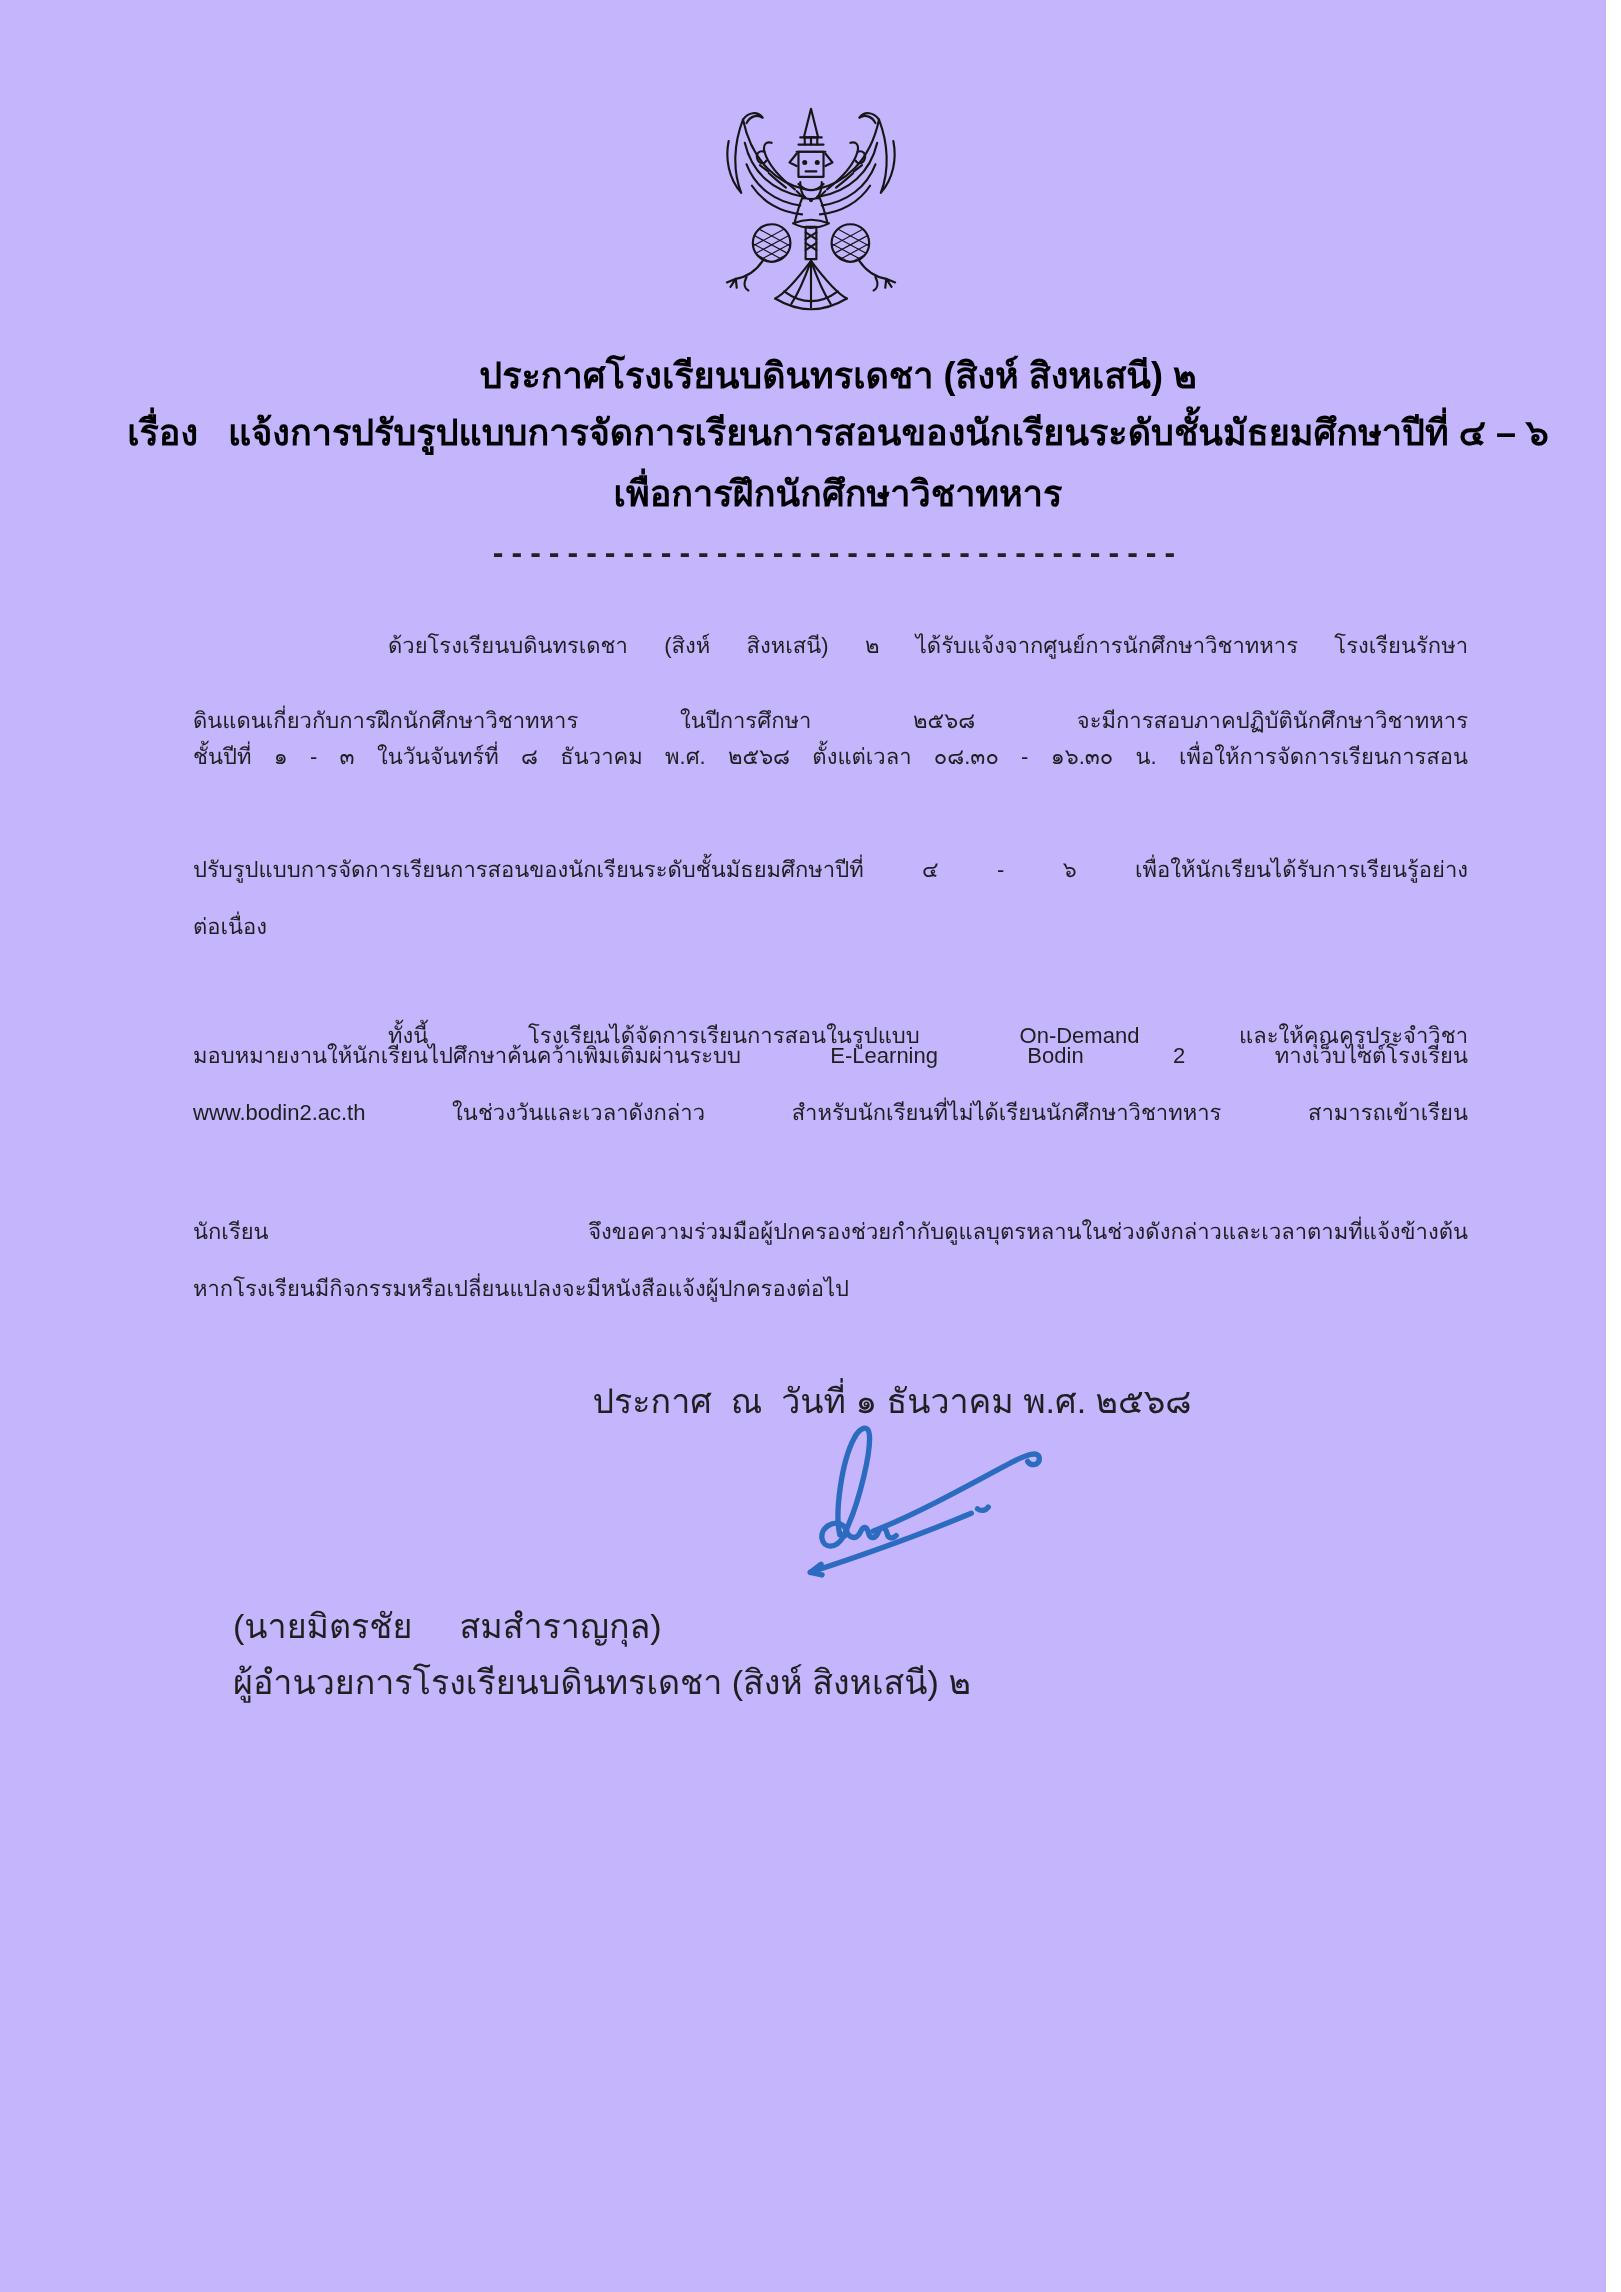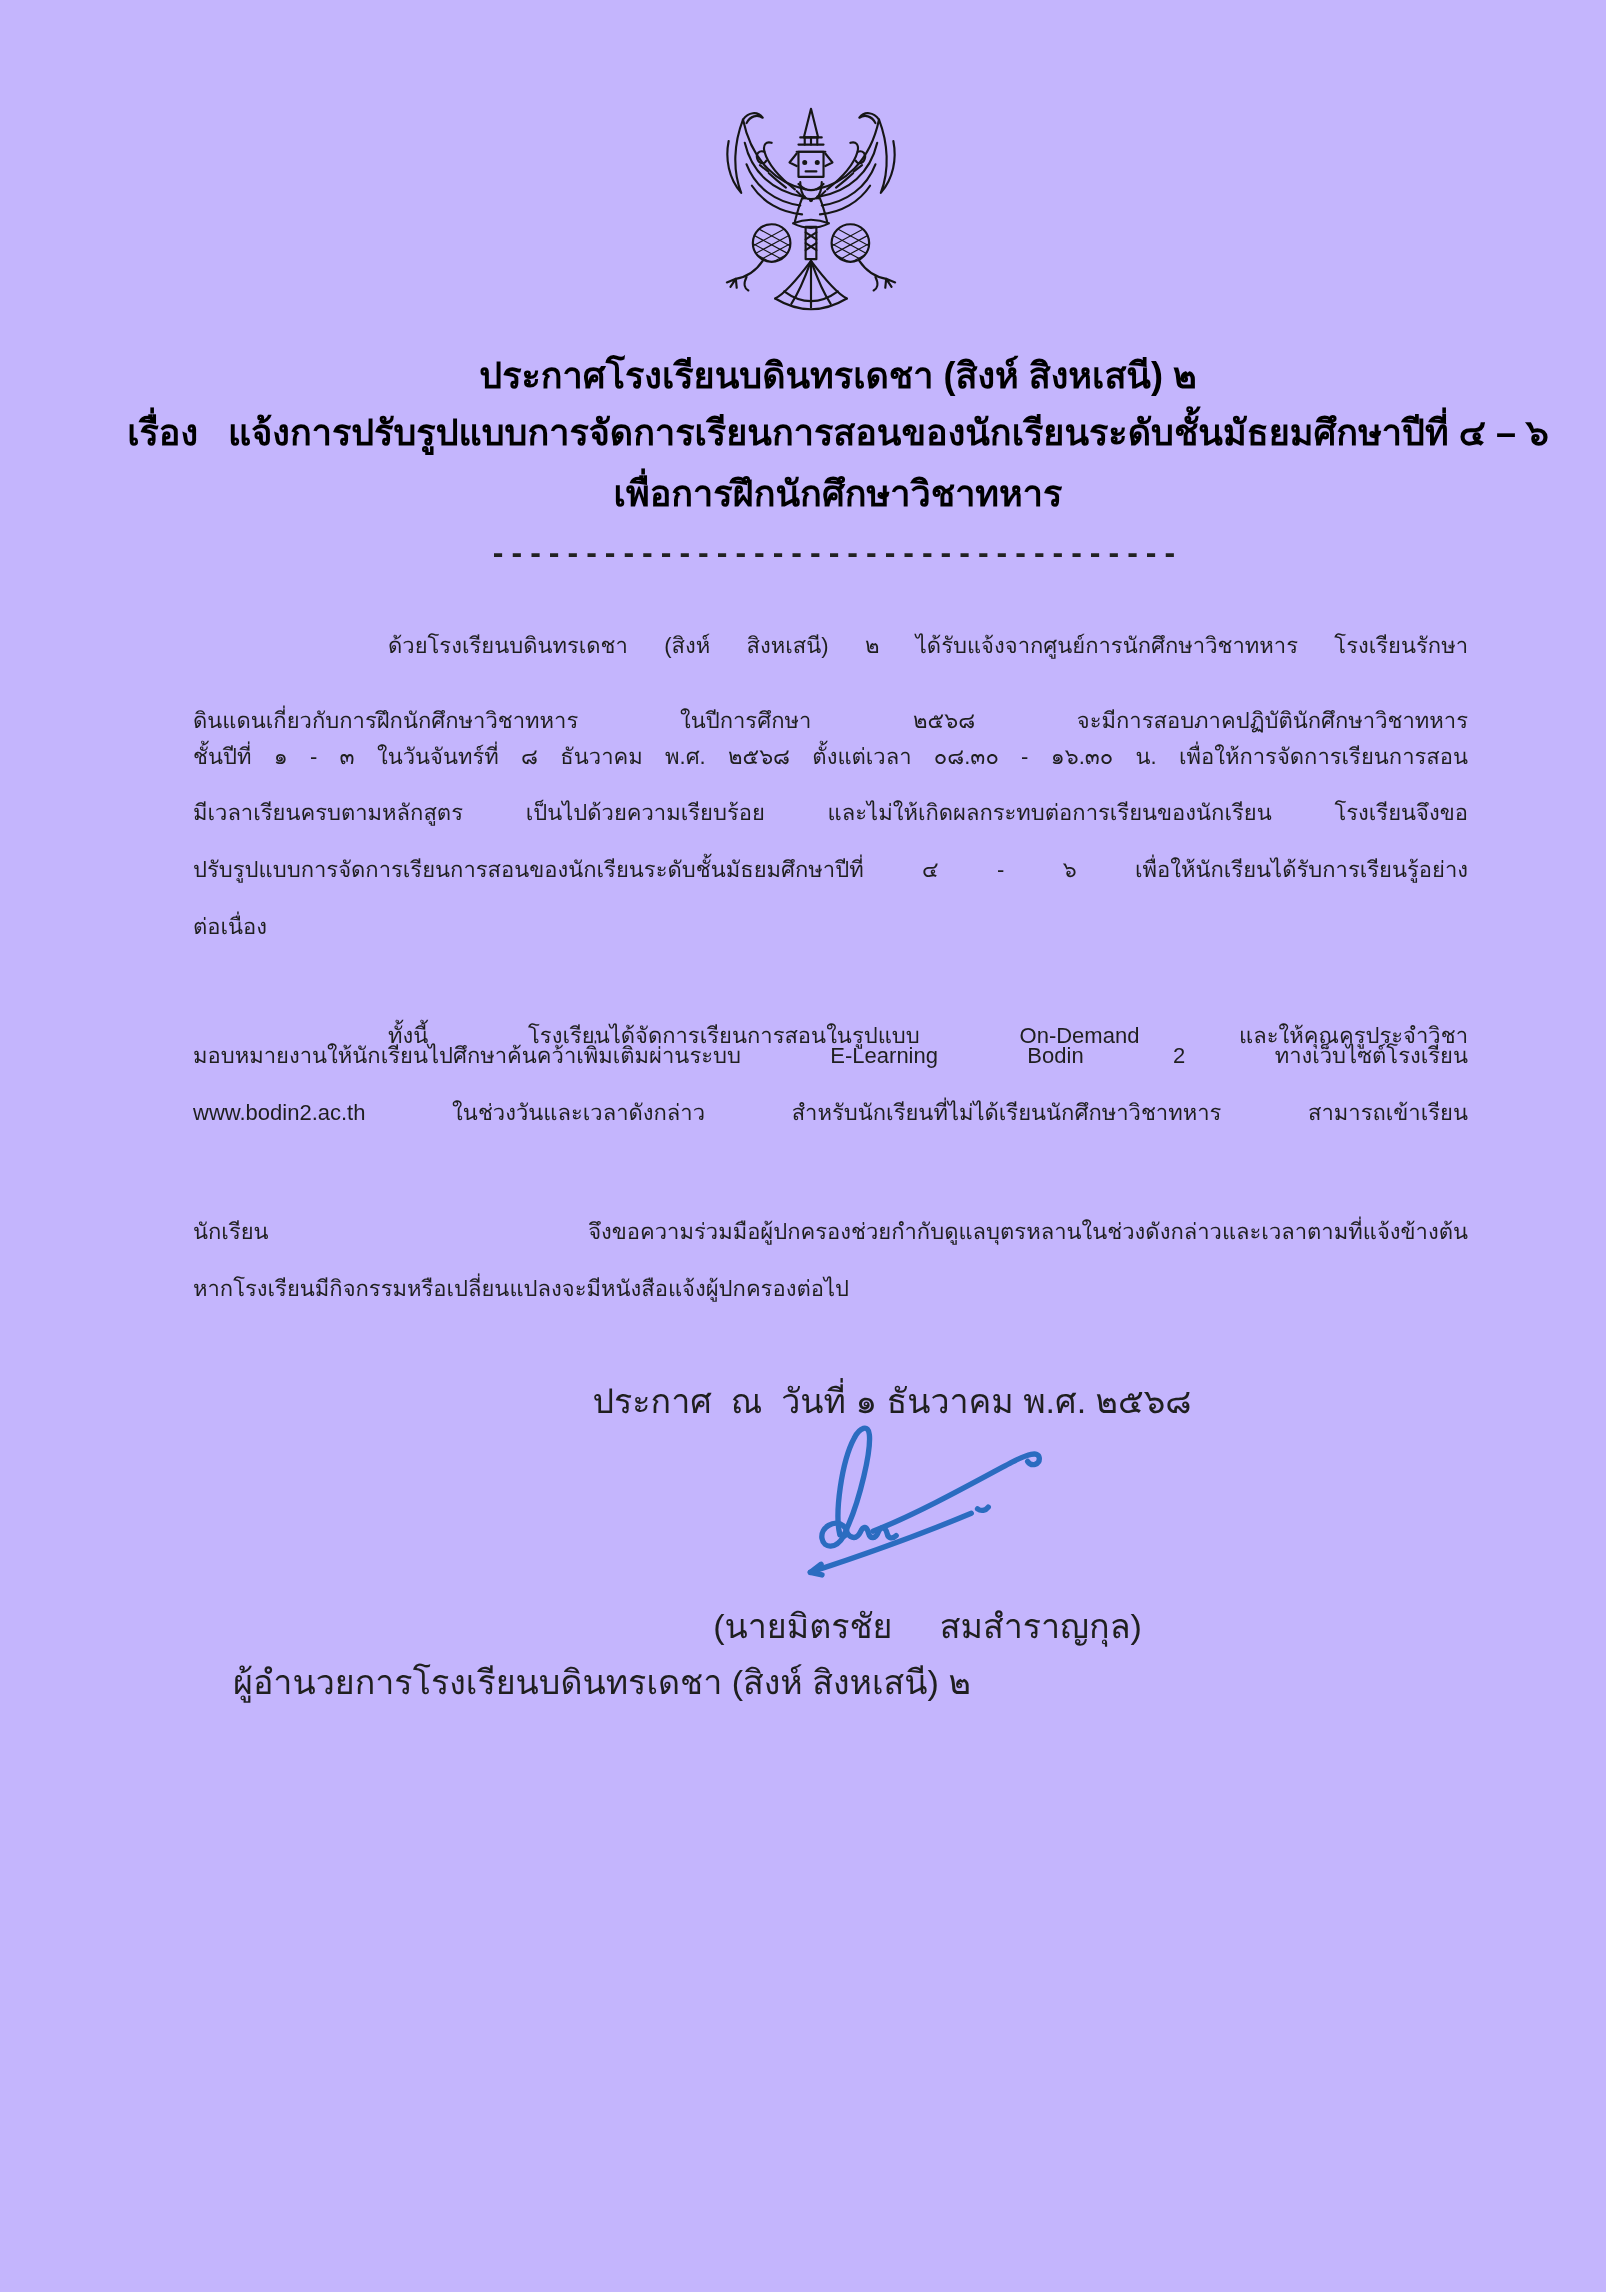--- a/index.html
+++ b/index.html
@@ -9,21 +9,21 @@
   .heading{left:59px;width:1558px;text-align:center;font-weight:700;color:#000;
            font-size:36px;line-height:50px;}
   .pre{white-space:pre-wrap;}
   .divider{left:59px;width:1558px;text-align:center;font-size:32px;font-weight:700;
            letter-spacing:8px;color:#222;line-height:36px;}
   .bl{left:193px;width:1275px;font-size:22px;line-height:56px;text-align:justify;
       text-align-last:justify;}
   .bl.first{text-indent:195px;}
   .bl.last{text-align:left;text-align-last:left;}
   .dateline{left:161px;width:1462px;text-align:center;font-size:34px;line-height:50px;}
-  .signername{left:233px;width:1389px;text-align:center;font-size:34px;line-height:50px;}
+  .signername{left:233px;width:1389px;font-size:34px;line-height:50px;}
   .signerrole{left:233px;width:1389px;font-size:34px;line-height:50px;}
   .emblem{left:716px;top:107px;width:190px;height:213px;}
   .sig{left:788px;top:1413px;width:304px;height:197px;}
   svg{display:block;width:100%;height:100%;}
 </style>
 </head>
 <body>
 
 <div id="page">
 
@@ -95,21 +95,20 @@
   </div>
 
   <div class="abs heading" style="top:351px">ประกาศโรงเรียนบดินทรเดชา (สิงห์ สิงหเสนี) ๒</div>
   <div class="abs heading pre" style="top:408px">เรื่อง   แจ้งการปรับรูปแบบการจัดการเรียนการสอนของนักเรียนระดับชั้นมัธยมศึกษาปีที่ ๔ – ๖</div>
   <div class="abs heading" style="top:469px">เพื่อการฝึกนักศึกษาวิชาทหาร</div>
   <div class="abs divider" style="top:534px">-------------------------------------</div>
 
   <div class="abs bl first" style="top:618px">ด้วยโรงเรียนบดินทรเดชา (สิงห์ สิงหเสนี) ๒ ได้รับแจ้งจากศูนย์การนักศึกษาวิชาทหาร โรงเรียนรักษา</div>
   <div class="abs bl" style="top:693px">ดินแดนเกี่ยวกับการฝึกนักศึกษาวิชาทหาร ในปีการศึกษา ๒๕๖๘ จะมีการสอบภาคปฏิบัตินักศึกษาวิชาทหาร</div>
   <div class="abs bl" style="top:729px">ชั้นปีที่ ๑ - ๓ ในวันจันทร์ที่ ๘ ธันวาคม พ.ศ. ๒๕๖๘ ตั้งแต่เวลา ๐๘.๓๐ - ๑๖.๓๐ น. เพื่อให้การจัดการเรียนการสอน</div>
-  <div class="abs bl" style="top:785px">มีเวลาเรียนครบตามหลักสูตร เป็นไปด้วยความเรียบร้อย และไม่ให้เกิดผลกระทบต่อการเรียนของนักเรียน โรงเรียนจึงขอ</div>
   <div class="abs bl" style="top:842px">ปรับรูปแบบการจัดการเรียนการสอนของนักเรียนระดับชั้นมัธยมศึกษาปีที่ ๔ - ๖ เพื่อให้นักเรียนได้รับการเรียนรู้อย่าง</div>
   <div class="abs bl last" style="top:899px">ต่อเนื่อง</div>
 
   <div class="abs bl first" style="top:1008px">ทั้งนี้ โรงเรียนได้จัดการเรียนการสอนในรูปแบบ On-Demand และให้คุณครูประจำวิชา</div>
   <div class="abs bl" style="top:1028px">มอบหมายงานให้นักเรียนไปศึกษาค้นคว้าเพิ่มเติมผ่านระบบ E-Learning Bodin 2 ทางเว็บไซต์โรงเรียน</div>
   <div class="abs bl" style="top:1085px">www.bodin2.ac.th ในช่วงวันและเวลาดังกล่าว สำหรับนักเรียนที่ไม่ได้เรียนนักศึกษาวิชาทหาร สามารถเข้าเรียน</div>
   <div class="abs bl last" style="top:1261px">หากโรงเรียนมีกิจกรรมหรือเปลี่ยนแปลงจะมีหนังสือแจ้งผู้ปกครองต่อไป</div>
   <div class="abs bl" style="top:1204px">นักเรียน จึงขอความร่วมมือผู้ปกครองช่วยกำกับดูแลบุตรหลานในช่วงดังกล่าวและเวลาตามที่แจ้งข้างต้น</div>
 
   <div class="abs dateline pre" style="top:1376px">ประกาศ  ณ  วันที่ ๑ ธันวาคม พ.ศ. ๒๕๖๘</div>

